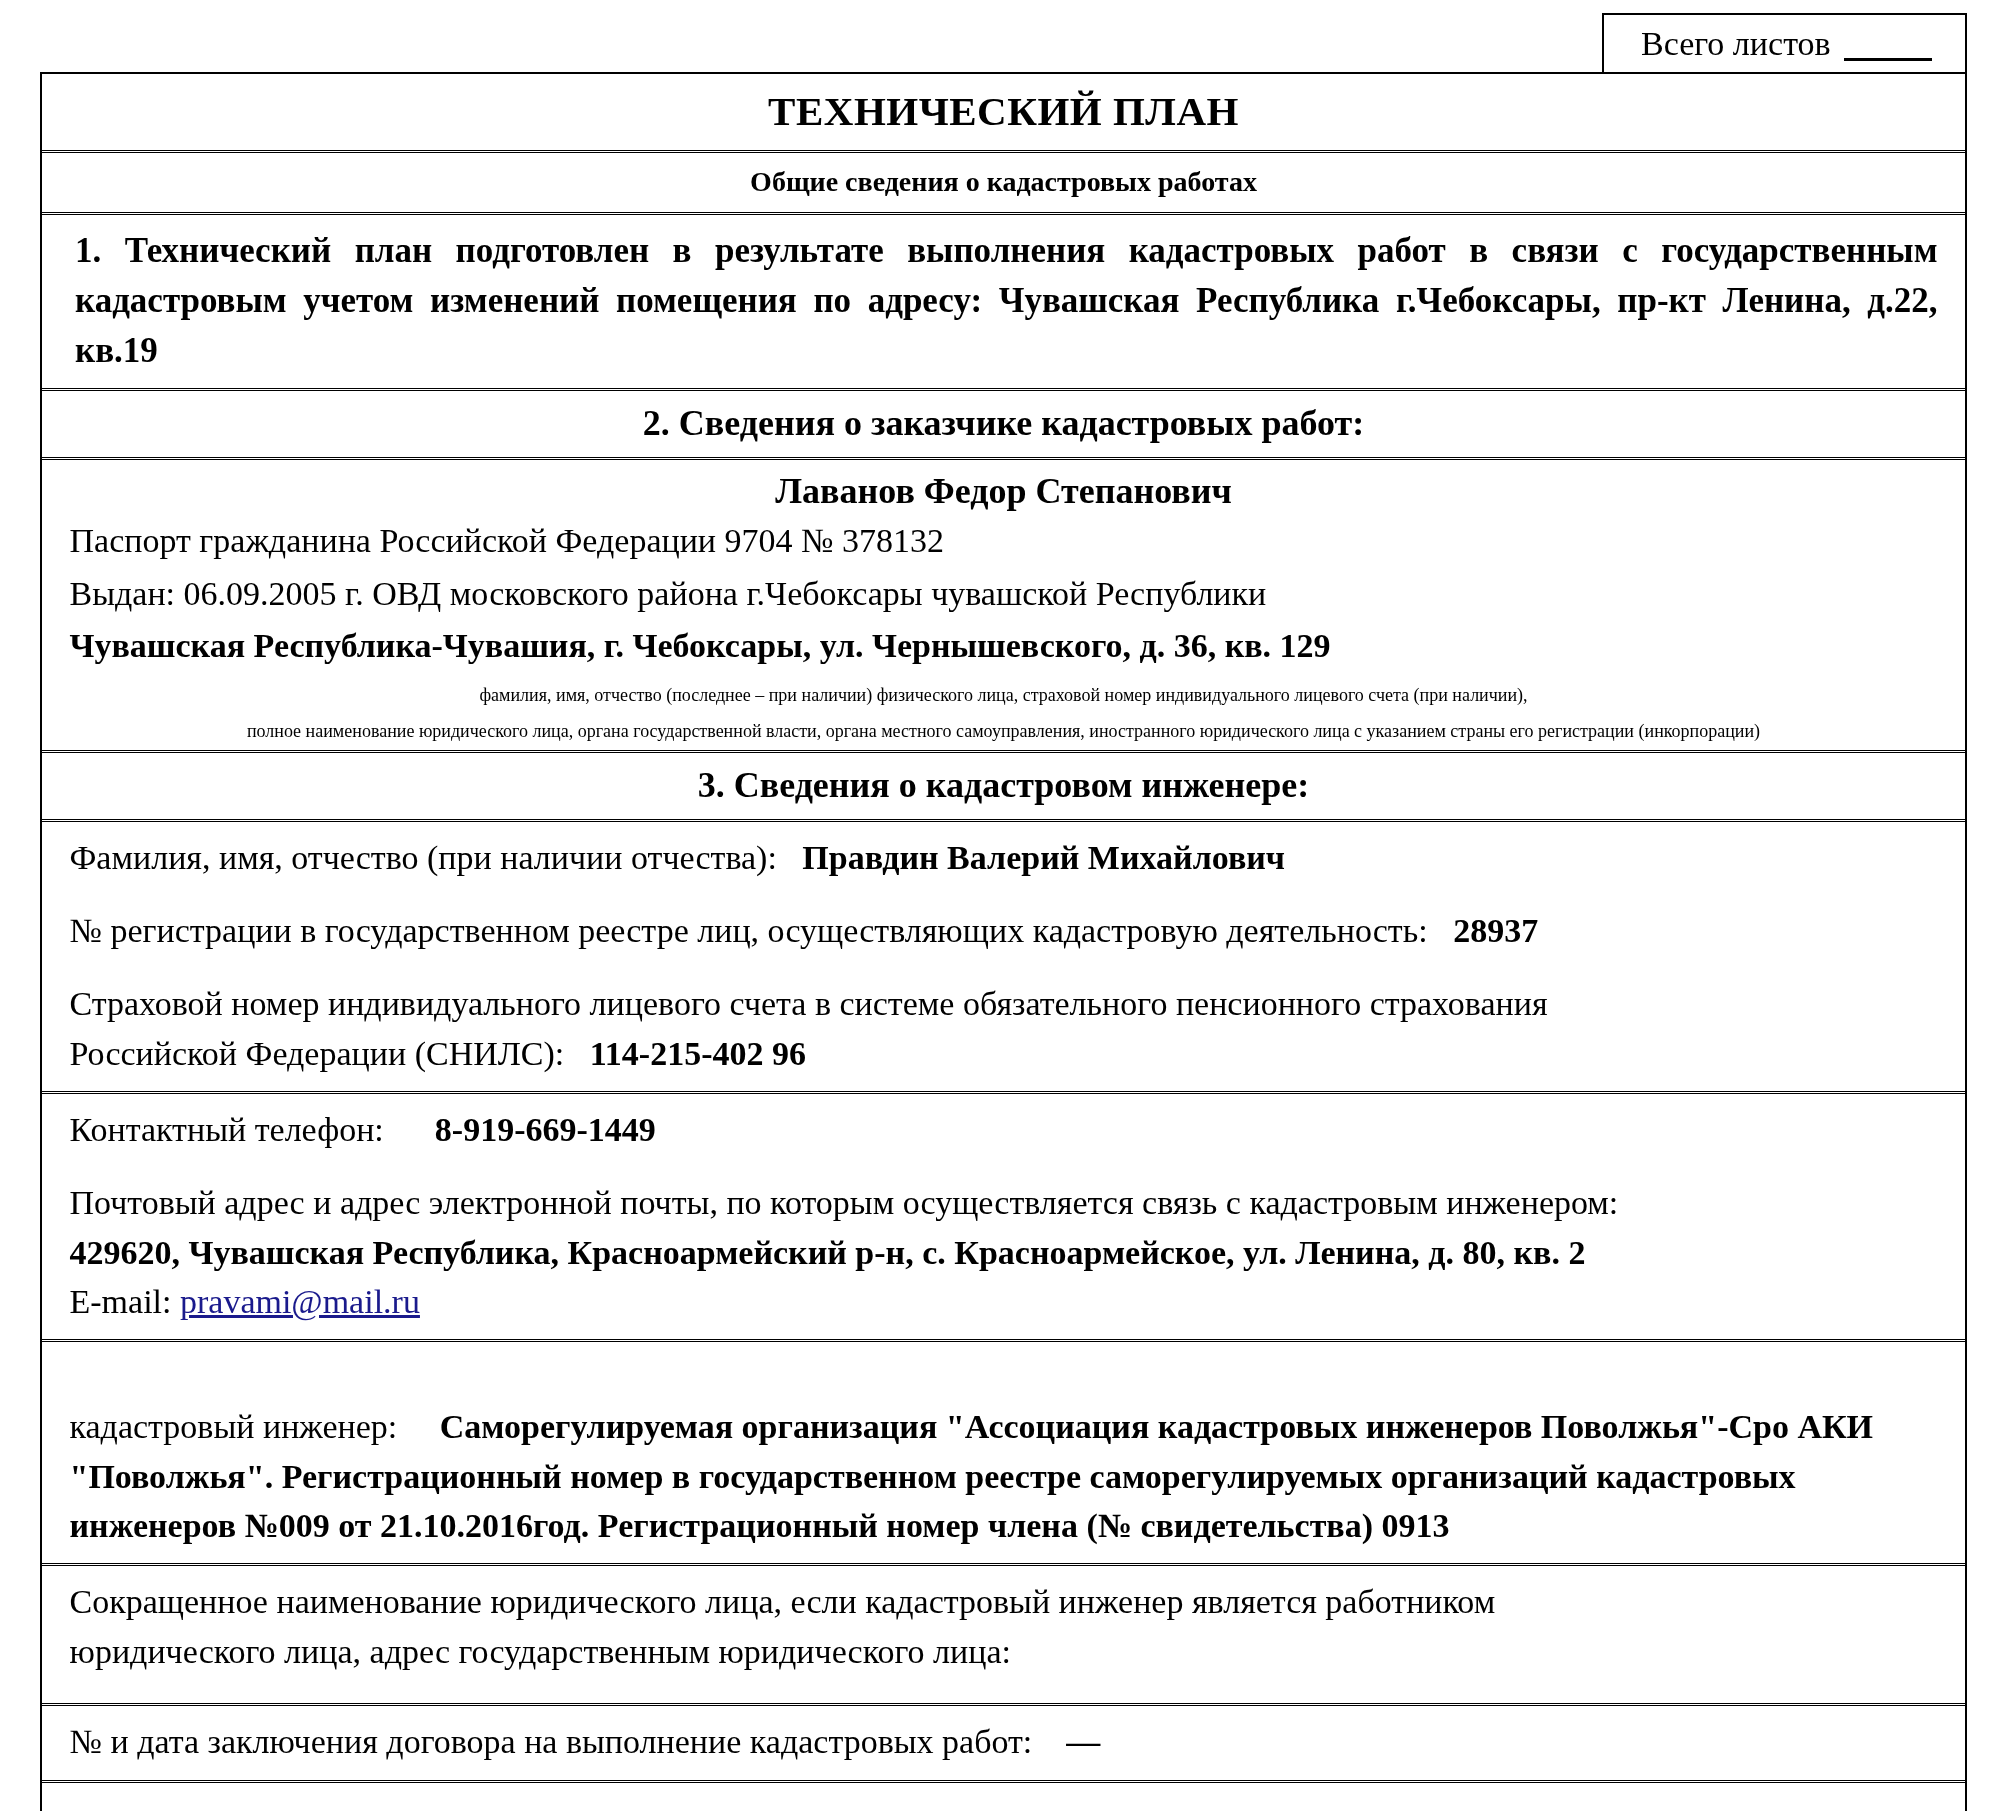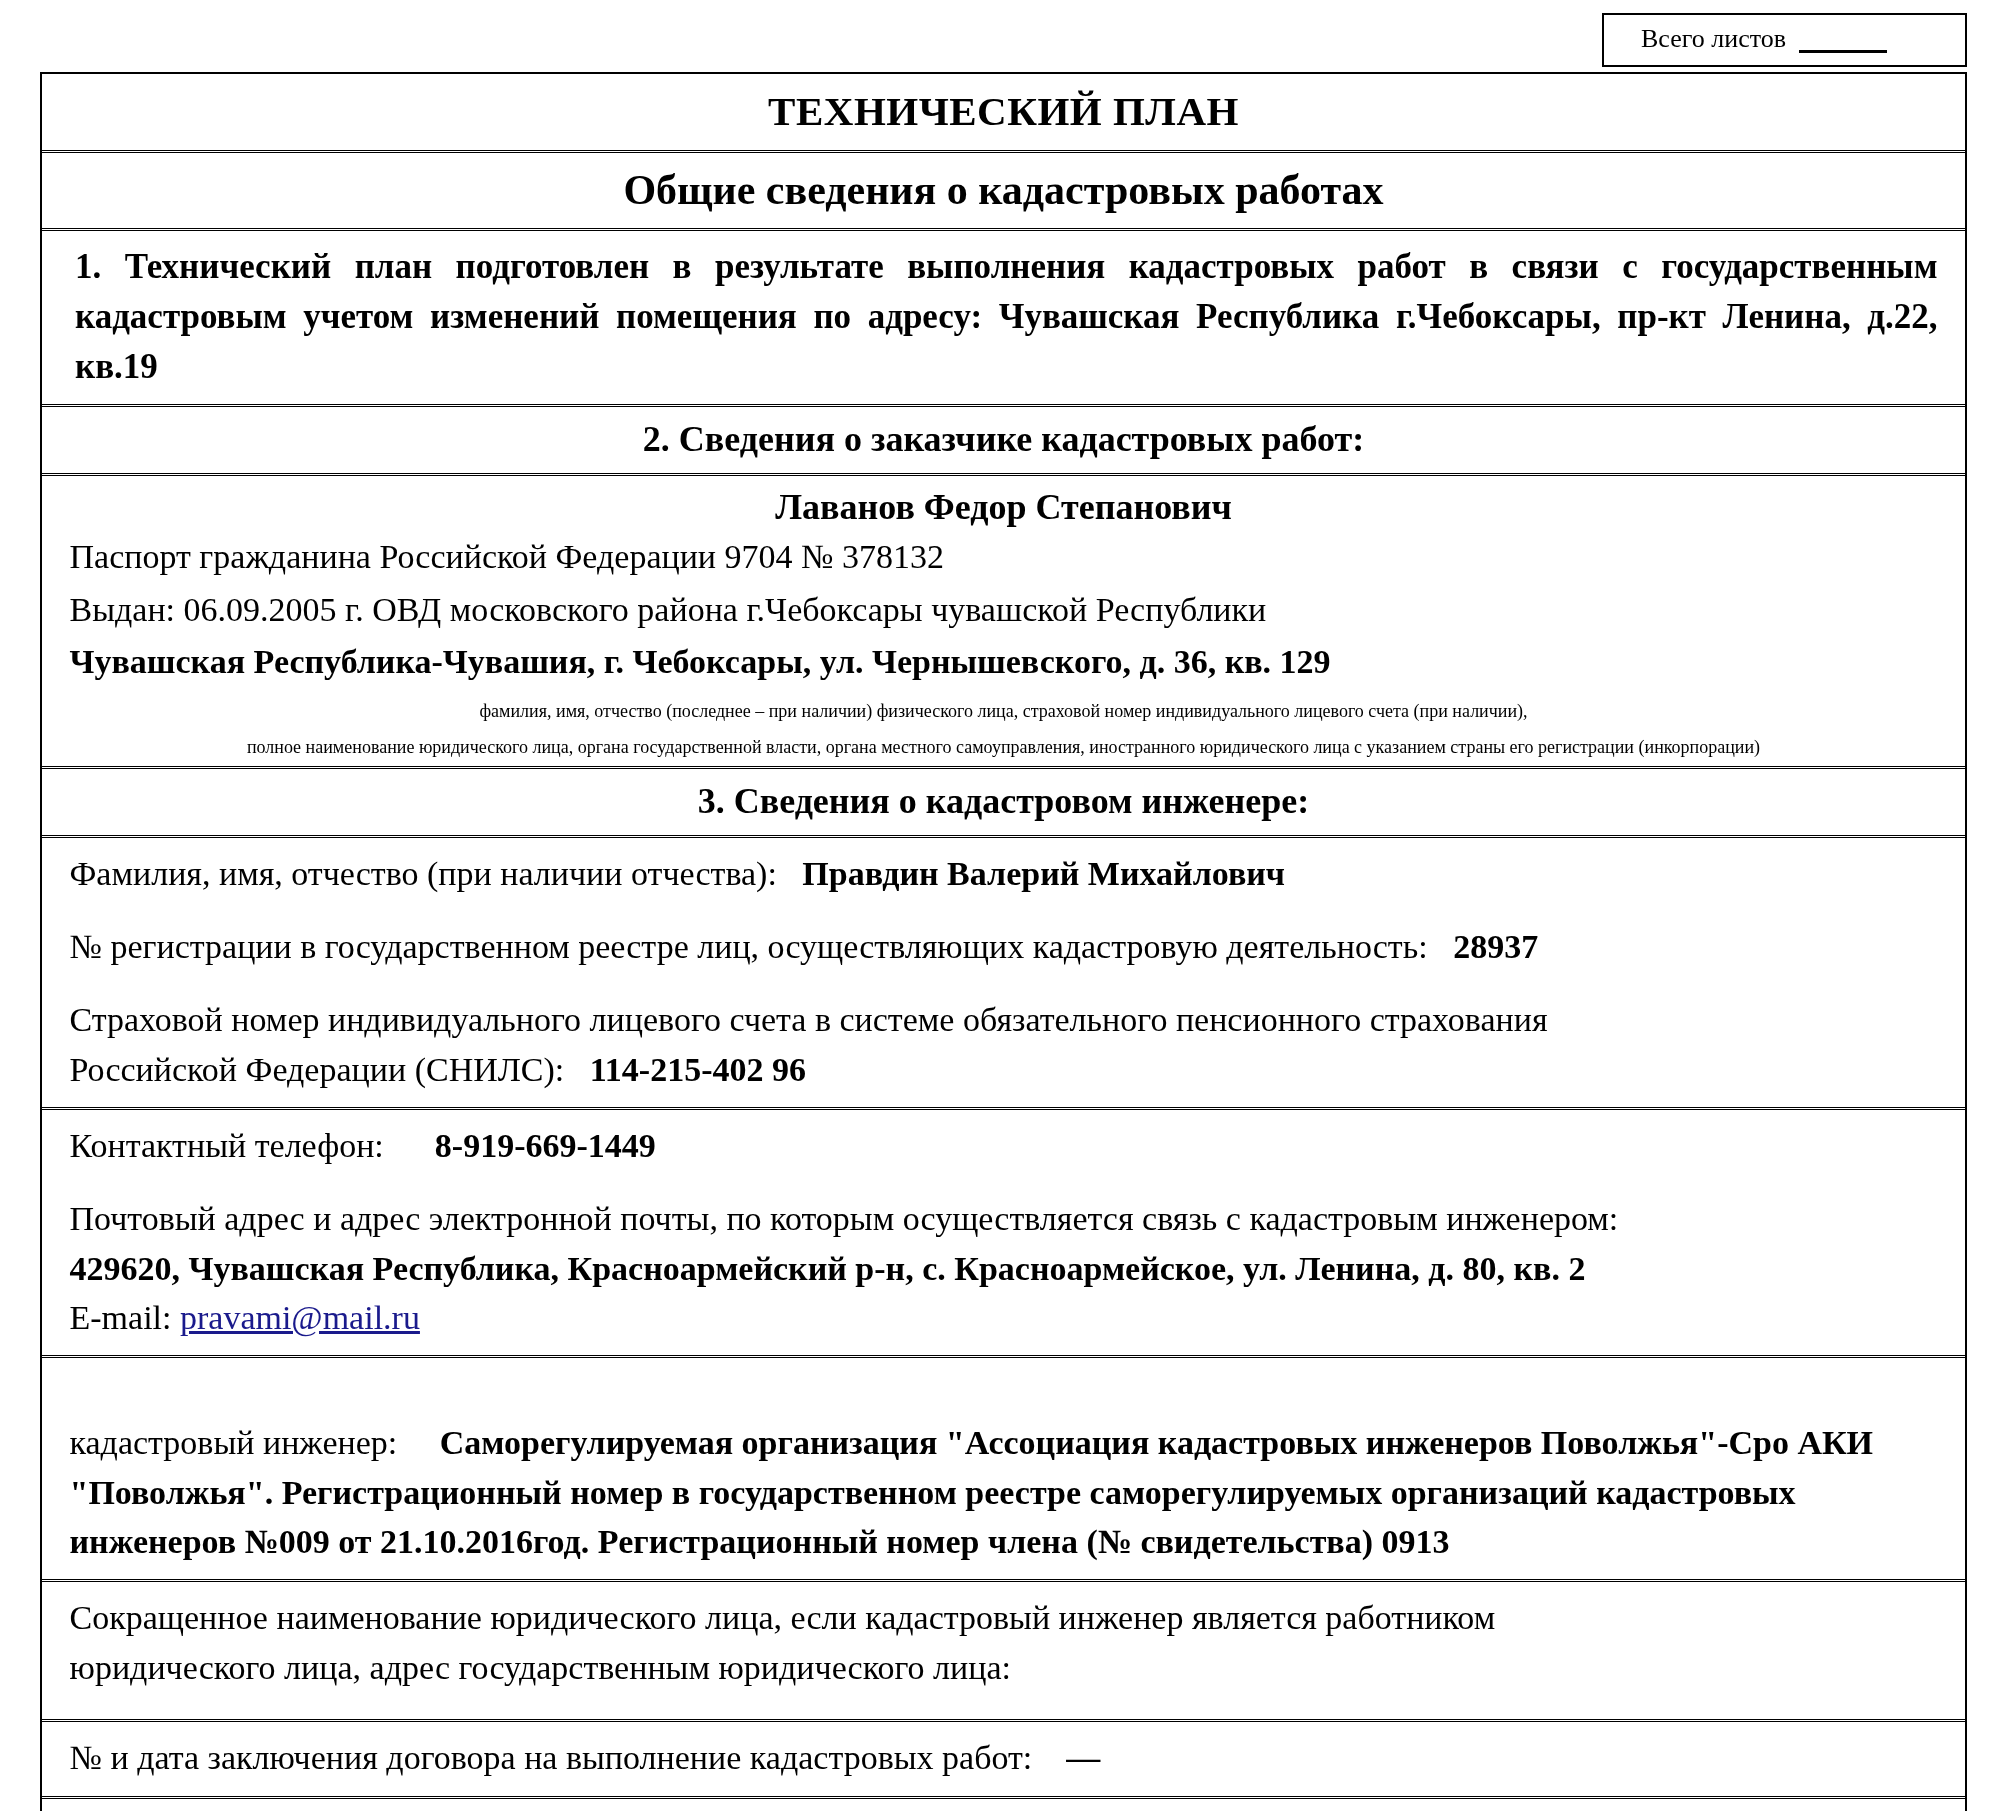--- a/index.html
+++ b/index.html
@@ -27,21 +27,21 @@
   
   .sheets-box-wrap {
     position: absolute;
     top: 13px;
     left: 1602px;
     width: 365px;
   }
   .sheets-box {
     border: 2.8px double #000;
     padding: 9.2px 20px 11px 37px;
-    font-size: 26px;
+    font-size: 34px;
     line-height: 1.15;
     white-space: nowrap;
   }
   .sheets-blank {
     display: inline-block;
     width: 88px;
     border-bottom: 3.7px solid #000;
     margin-left: 13px;
     vertical-align: -5.5px;
   }
@@ -69,21 +69,21 @@
   .title {
     text-align: center;
     font-weight: bold;
     font-size: 41px;
     letter-spacing: 0.5px;
     padding: 13px 24px 14.7px;
   }
   .subtitle {
     text-align: center;
     font-weight: bold;
-    font-size: 42px;
+    font-size: 28px;
     padding: 13px 24px 14.7px;
   }
   .section-head {
     text-align: center;
     font-weight: bold;
     font-size: 36px;
     padding: 11px 24px 13px;
   }
   .para-just {
     font-size: 35px;

